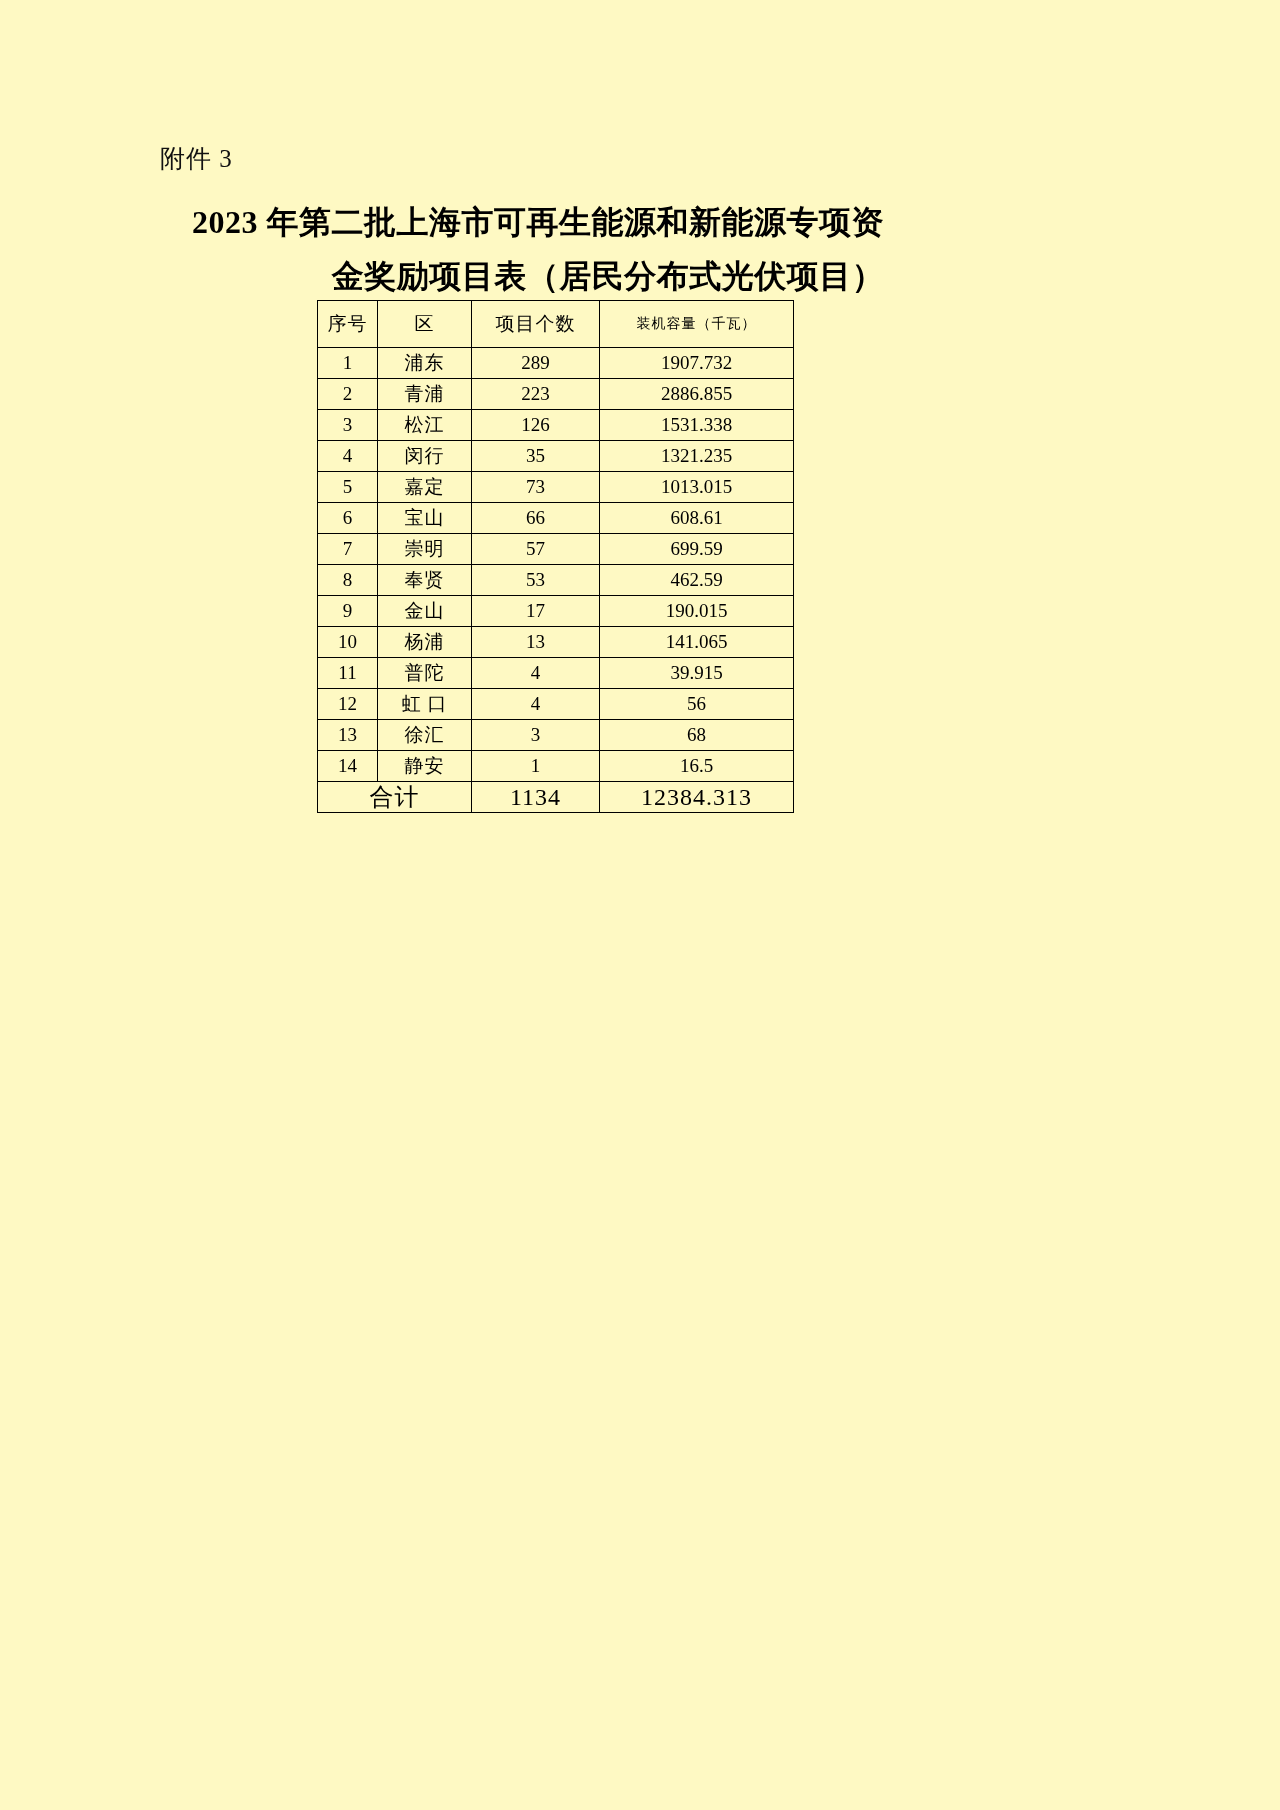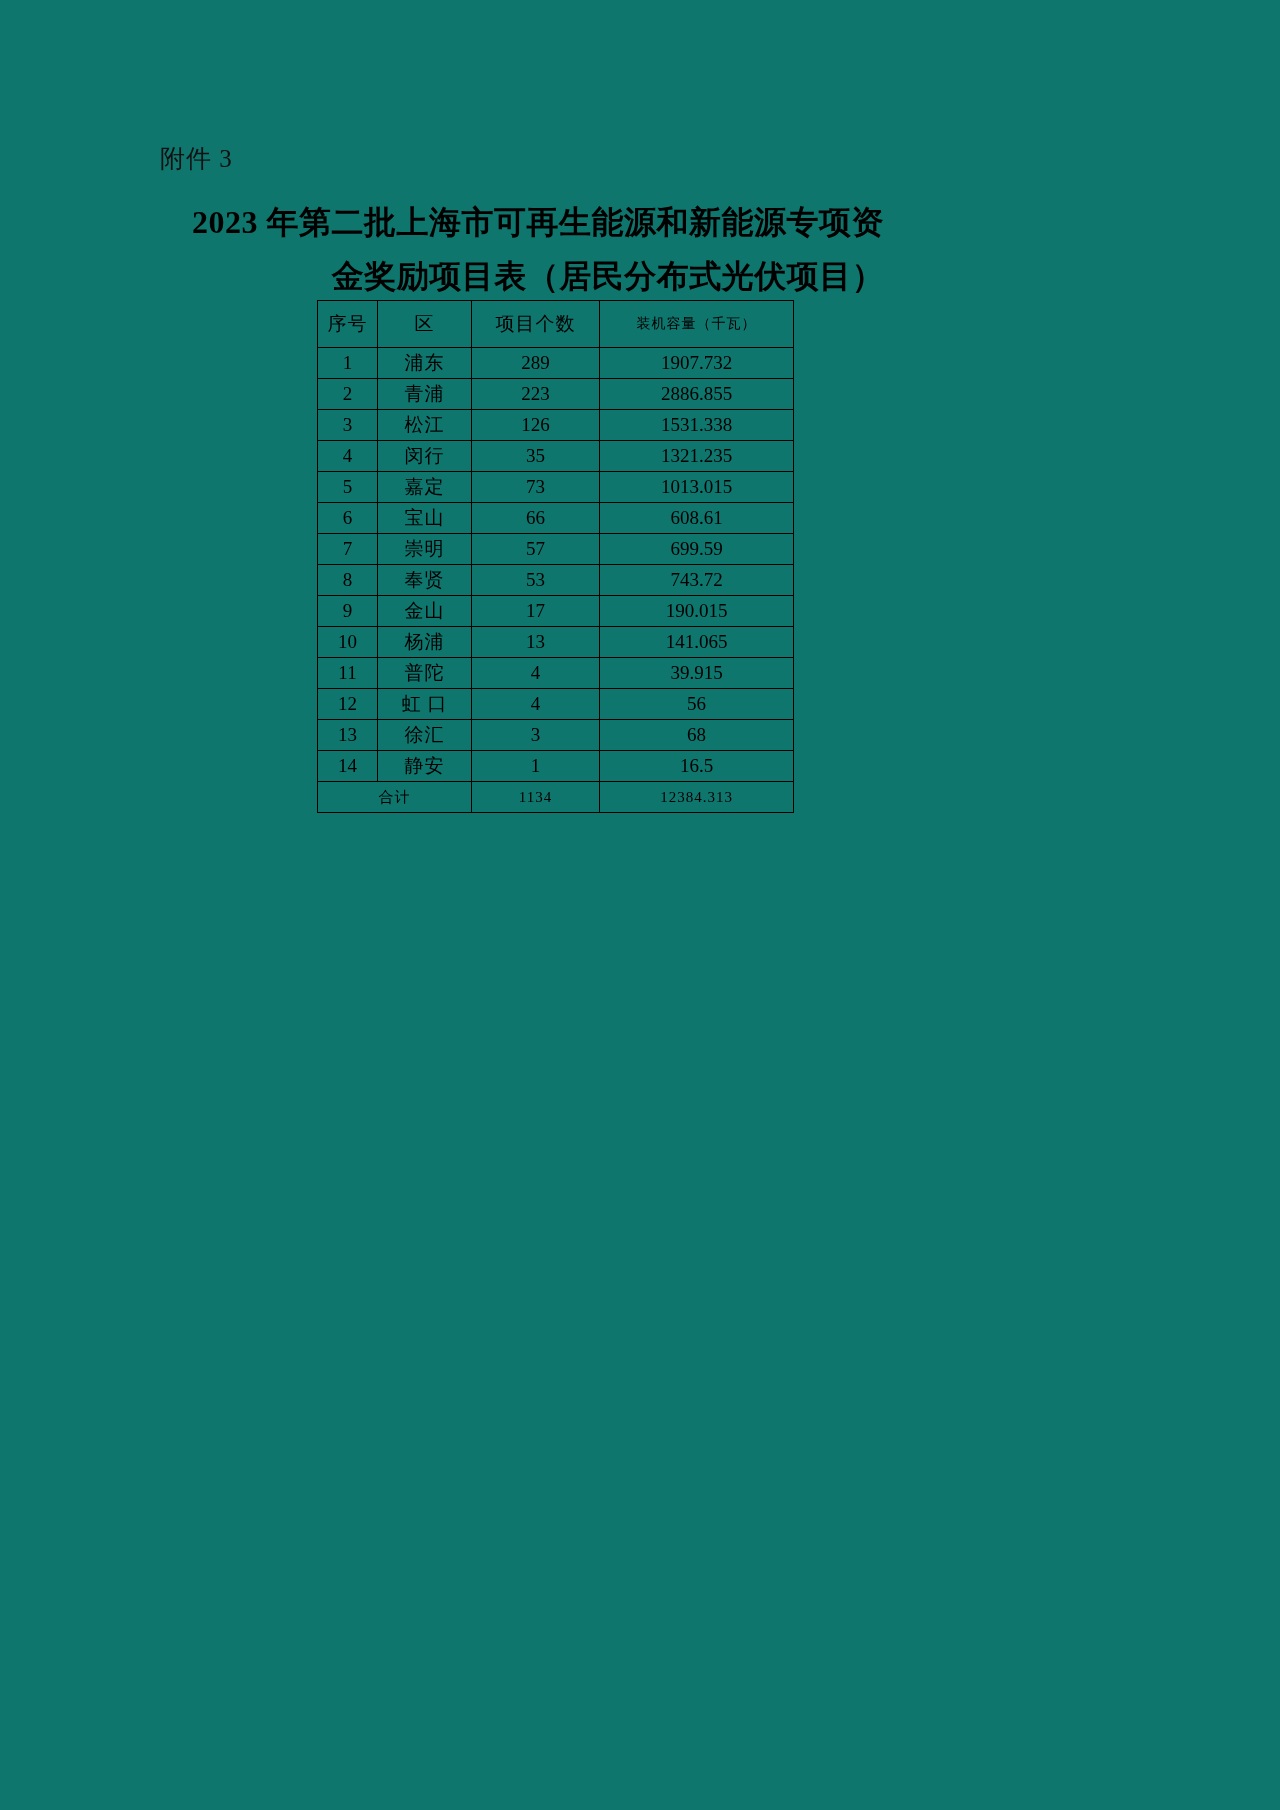--- a/index.html
+++ b/index.html
@@ -14,21 +14,21 @@
     font-family: "Liberation Serif", "DejaVu Serif", serif;
     color: #000000;
     overflow: hidden;
   }
   .page {
     position: absolute;
     top: 0;
     left: 0;
     width: 1280px;
     height: 1810px;
-    background: #0f766e;
+    background: #fef9c3;
   }
   .attachment-label {
     position: absolute;
     left: 160px;
     top: 142px;
     font-size: 25px;
     letter-spacing: 1px;
     font-family: "Liberation Serif", "DejaVu Serif", serif;
     color: #111;
   }
@@ -85,21 +85,21 @@
   table.data-table thead th.h-cap {
     font-size: 14px;
   }
   table.data-table tbody td {
     font-size: 19px;
   }
   table.data-table td.cell-district {
     letter-spacing: 1px;
   }
   table.data-table tfoot td {
-    font-size: 15px;
+    font-size: 24px;
     letter-spacing: 1px;
   }
   .total-label {
     letter-spacing: 4px;
   }
 </style>
 </head>
 <body>
 
 <div class="page">
@@ -167,21 +167,21 @@
           <tr>
             <td>7</td>
             <td class="cell-district">崇明</td>
             <td>57</td>
             <td>699.59</td>
           </tr>
           <tr>
             <td>8</td>
             <td class="cell-district">奉贤</td>
             <td>53</td>
-            <td>743.72</td>
+            <td>462.59</td>
           </tr>
           <tr>
             <td>9</td>
             <td class="cell-district">金山</td>
             <td>17</td>
             <td>190.015</td>
           </tr>
           <tr>
             <td>10</td>
             <td class="cell-district">杨浦</td>

